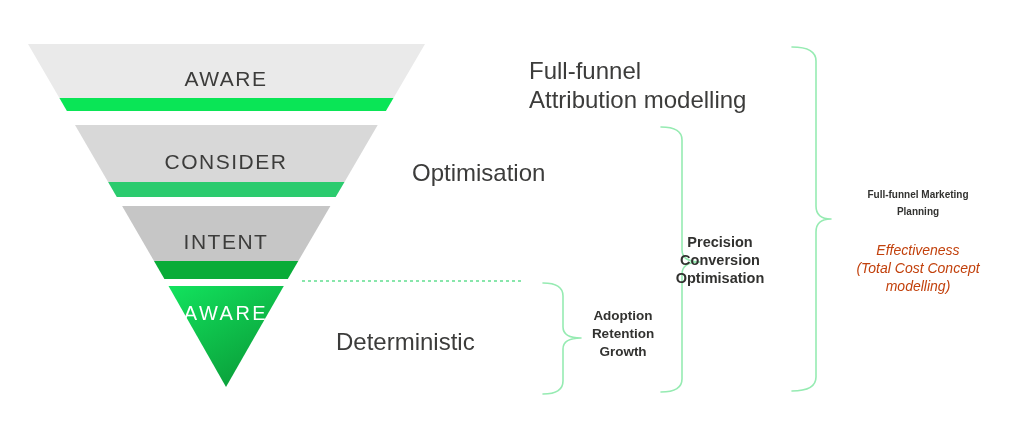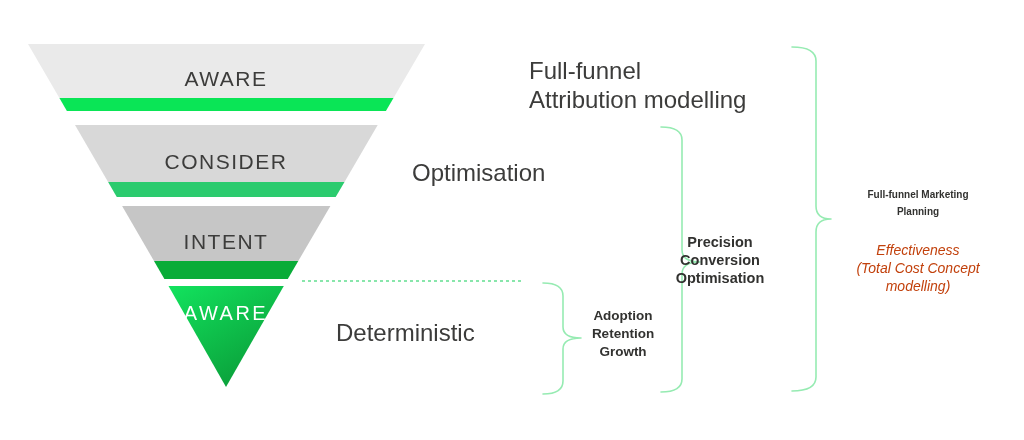--- a/index.html
+++ b/index.html
@@ -93,21 +93,21 @@
   <div class="stage-label" style="top:230px;">INTENT</div>
   <div class="stage-label loyal" style="top:302px;">AWARE</div>
 
   <div class="big-note" style="left:529px;top:56px;">
     <div>Full-funnel</div>
     <div>Attribution modelling</div>
   </div>
 
   <div class="big-note" style="left:412px;top:158px;">Optimisation</div>
 
-  <div class="big-note" style="left:336px;top:318px;text-align:center;">Deterministic</div>
+  <div class="big-note" style="left:336px;top:327px;text-align:center;">Deterministic</div>
 
   <div class="bold-note" style="left:650px;top:233px;width:140px;">
     <div>Precision</div>
     <div>Conversion</div>
     <div>Optimisation</div>
   </div>
 
   <div class="bold-note" style="left:568px;top:307px;width:110px;font-size:13.5px;">
     <div>Adoption</div>
     <div>Retention</div>

